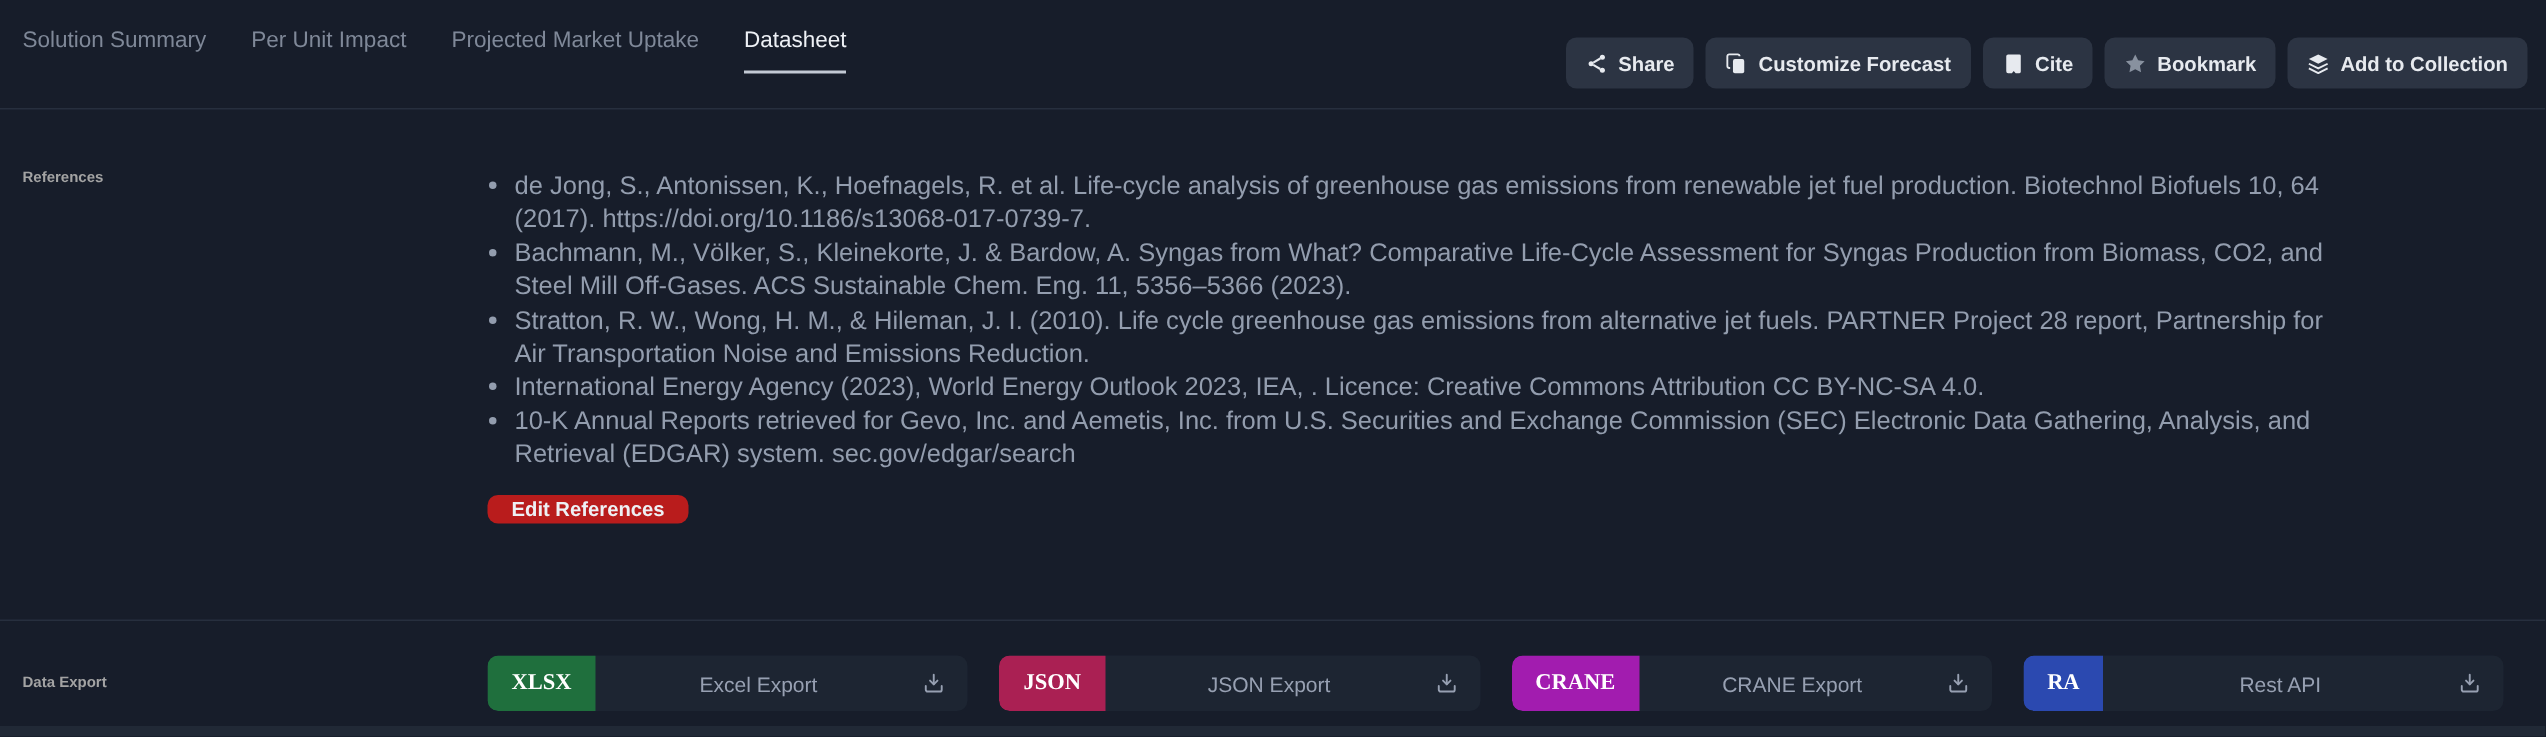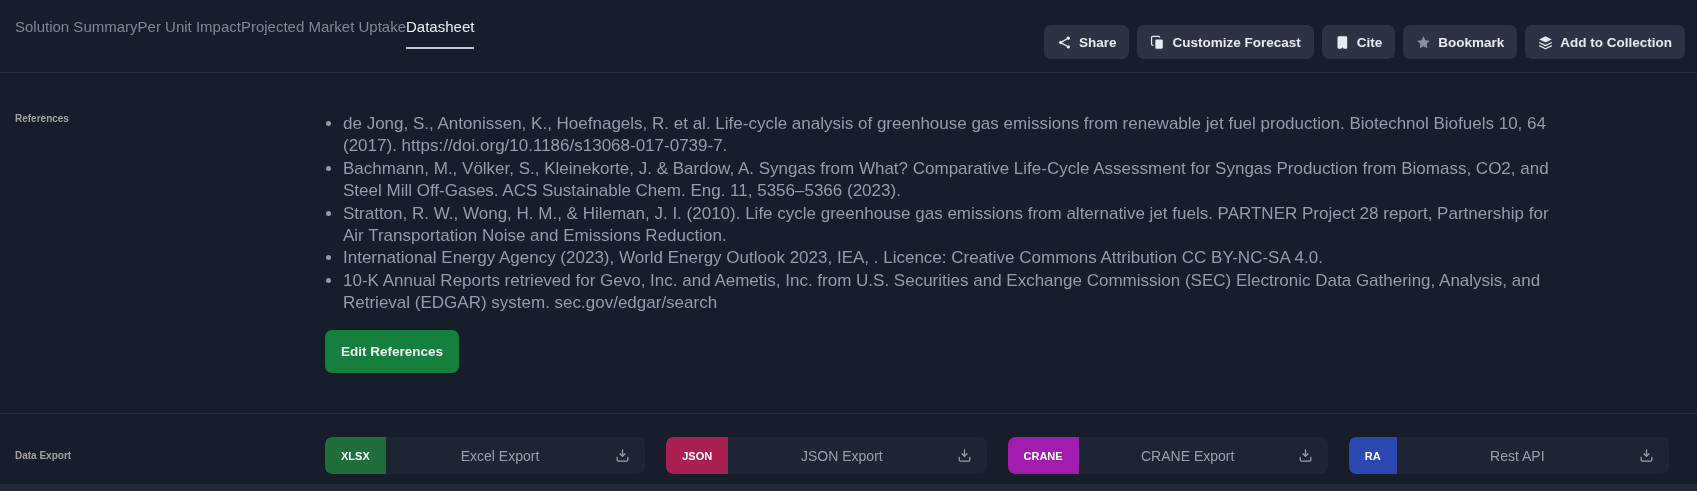--- a/index.html
+++ b/index.html
@@ -6,21 +6,21 @@
   body{
     width:1697px;height:491px;overflow:hidden;position:relative;
     font-family:"Liberation Sans",sans-serif;color:#e8ebf0;
   }
   
   .header{
     display:flex;justify-content:space-between;align-items:flex-start;
     padding:0 12px 0 15px;height:73px;box-sizing:border-box;
     border-bottom:1px solid #272f3e;
   }
-  .tabs{display:flex;padding-top:18px;}
+  .tabs{display:flex;gap:30px;padding-top:18px;}
   .tab{font-size:15px;color:#7f8898;padding-bottom:12px;cursor:pointer;white-space:nowrap;}
   .tab.active{color:#edf0f5;border-bottom:2px solid #c3c9d4;}
   .actions{display:flex;gap:8px;margin-top:25px;}
   .action-btn{
     display:flex;align-items:center;gap:7px;height:34px;padding:0 13px;
     background:#2c3443;border:none;border-radius:7px;cursor:pointer;
     color:#e7eaef;font-weight:700;font-size:13.5px;font-family:inherit;white-space:nowrap;
   }
   .action-btn svg{width:15px;height:15px;display:block;}
   .icon-muted{color:#88919f;}
@@ -29,38 +29,38 @@
   .row-label{flex:0 0 310px;width:310px;font-size:10px;font-weight:700;color:#a3a3a3;}
   
   .refs-section{padding-top:40px;}
   ul.refs{margin:0;padding:0 0 0 18px;max-width:1212px;}
   ul.refs li{
     font-size:17px;line-height:22.4px;color:#939dae;
   }
   ul.refs li::marker{color:#939dae;}
   .edit-btn{
     margin-top:15px;display:inline-block;
-    background:#15803d;border:none;border-radius:7px;cursor:pointer;
+    background:#b91c1c;border:none;border-radius:7px;cursor:pointer;
     color:#eef0f4;font-weight:700;font-size:13.5px;font-family:inherit;
-    padding:14px 16px;
+    padding:2px 16px;
   }
   
   .export-wrap{
     position:absolute;left:0;right:0;top:413px;
     border-top:1px solid #272f3e;
   }
   .export-row{display:flex;align-items:center;margin-top:23px;padding:0 28px 0 15px;}
   .export-grid{flex:1;display:grid;grid-template-columns:repeat(4,1fr);gap:21px;}
   .export-btn{
     display:flex;align-items:center;height:37px;
     background:#1d2532;border-radius:7px;overflow:hidden;cursor:pointer;
   }
   .badge{
     height:100%;display:flex;align-items:center;padding:0 16px;
-    border-radius:7px 0 0 7px;color:#ffffff;font-weight:700;font-size:11px;white-space:nowrap;
+    border-radius:7px 0 0 7px;color:#ffffff;font-weight:700;font-size:15px;white-space:nowrap;font-family:Liberation Serif, serif;
   }
   .export-label{flex:1;text-align:center;font-size:14px;color:#97a0b2;}
   .dl{margin-right:14px;color:#97a0b2;}
   .dl svg{width:17px;height:17px;display:block;}
   .bottom-strip{position:absolute;left:0;right:0;bottom:0;height:7px;background:#212936;}
 </style>
 </head>
 <body>
 
 <div class="page">

